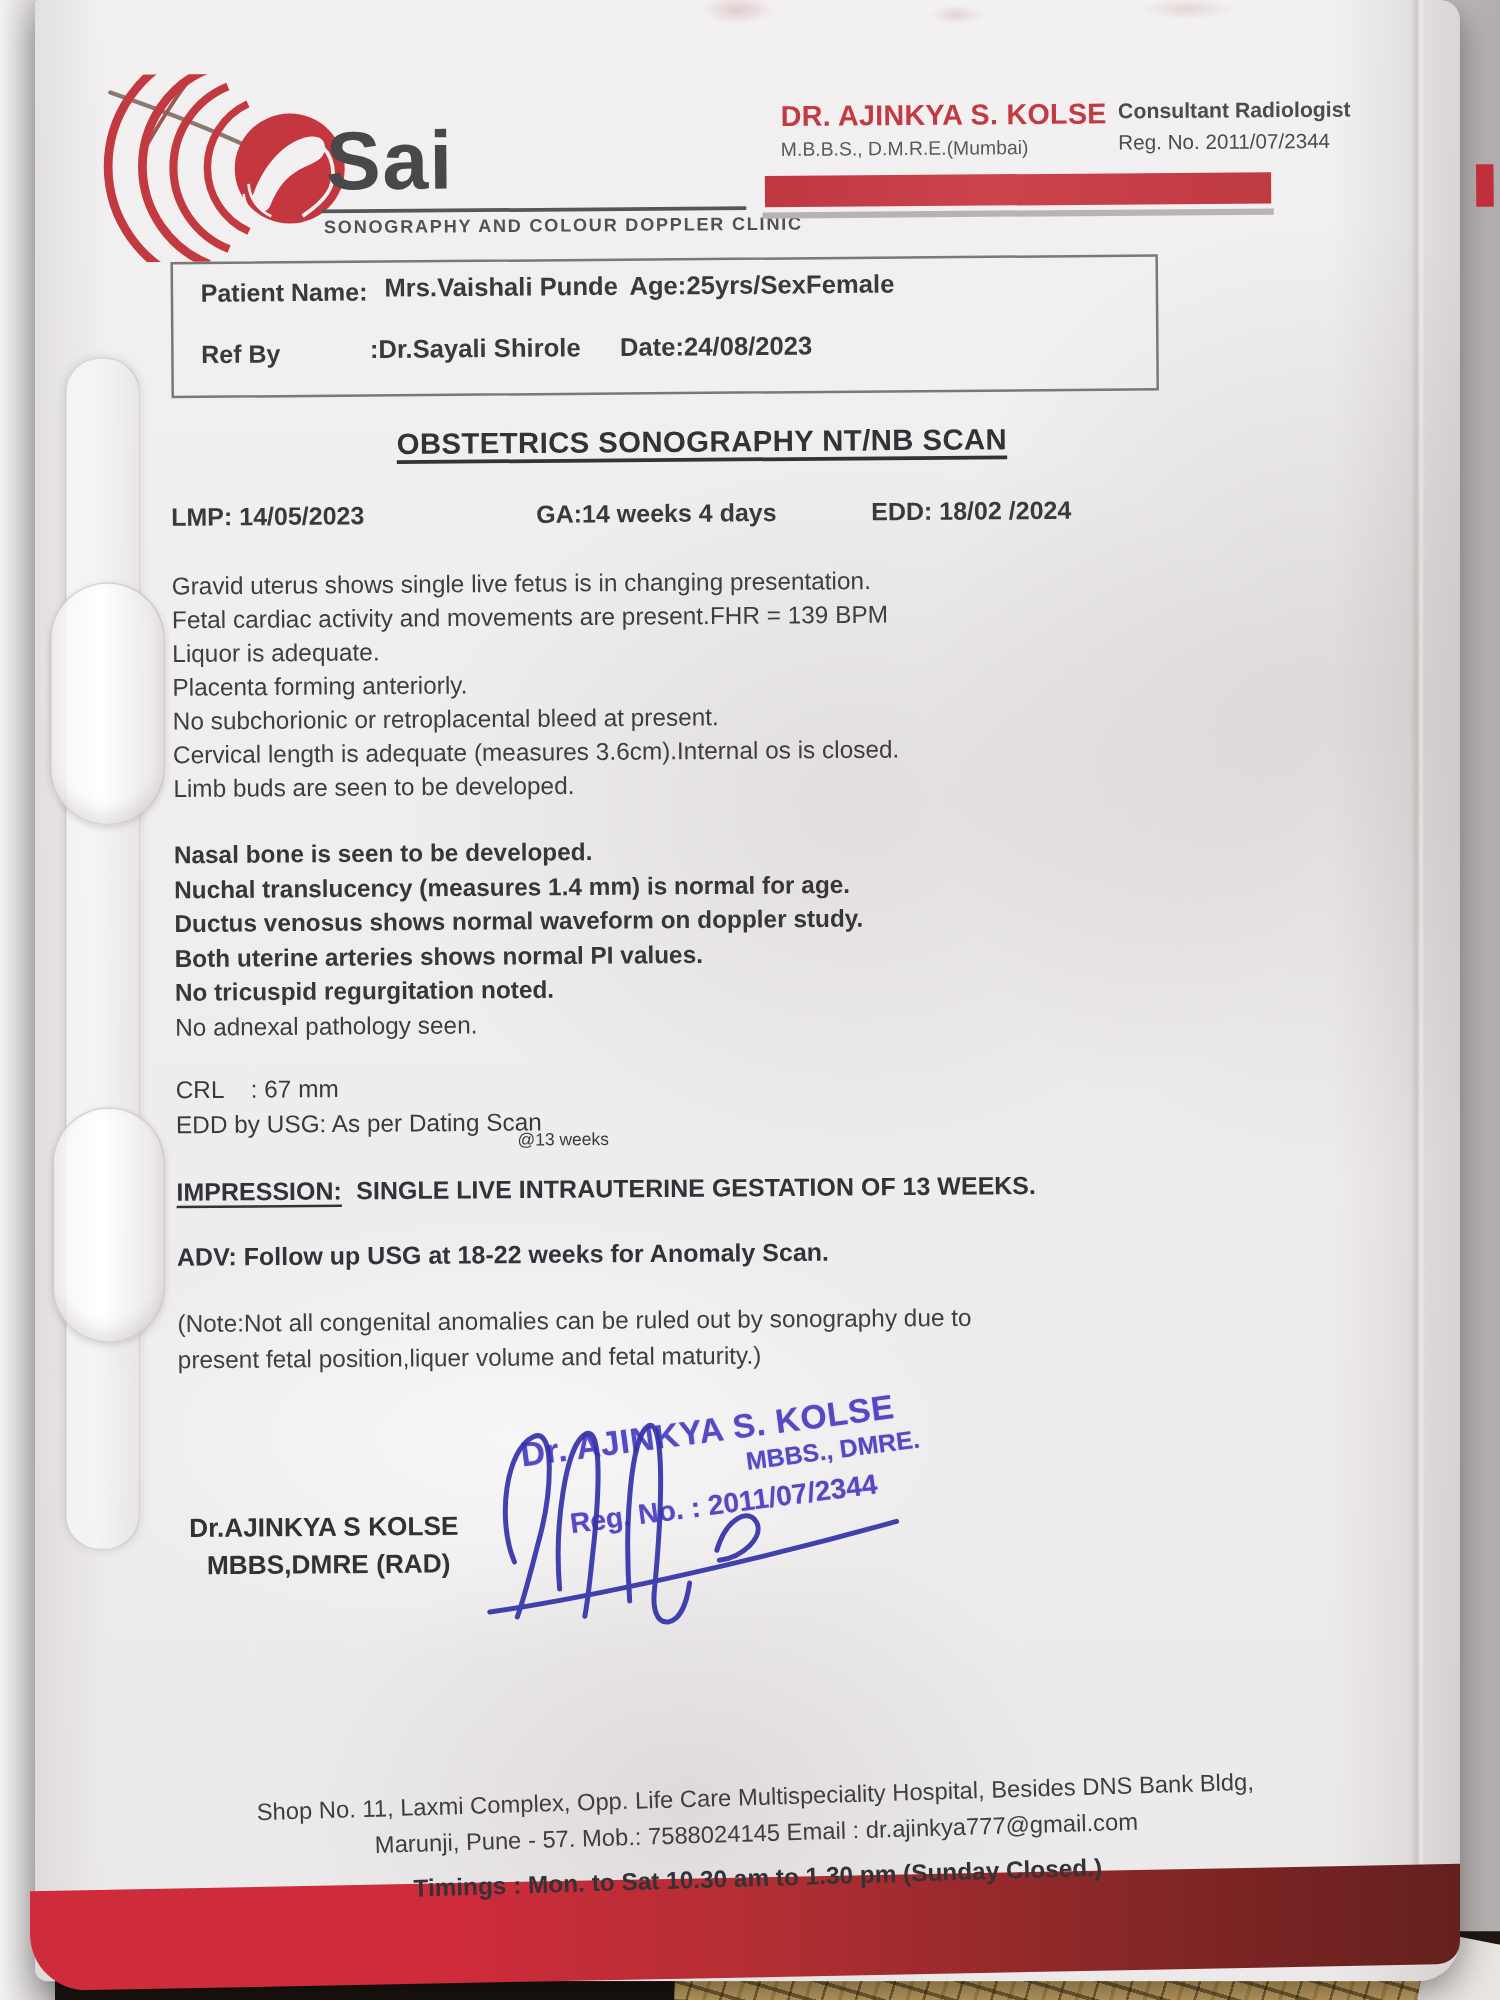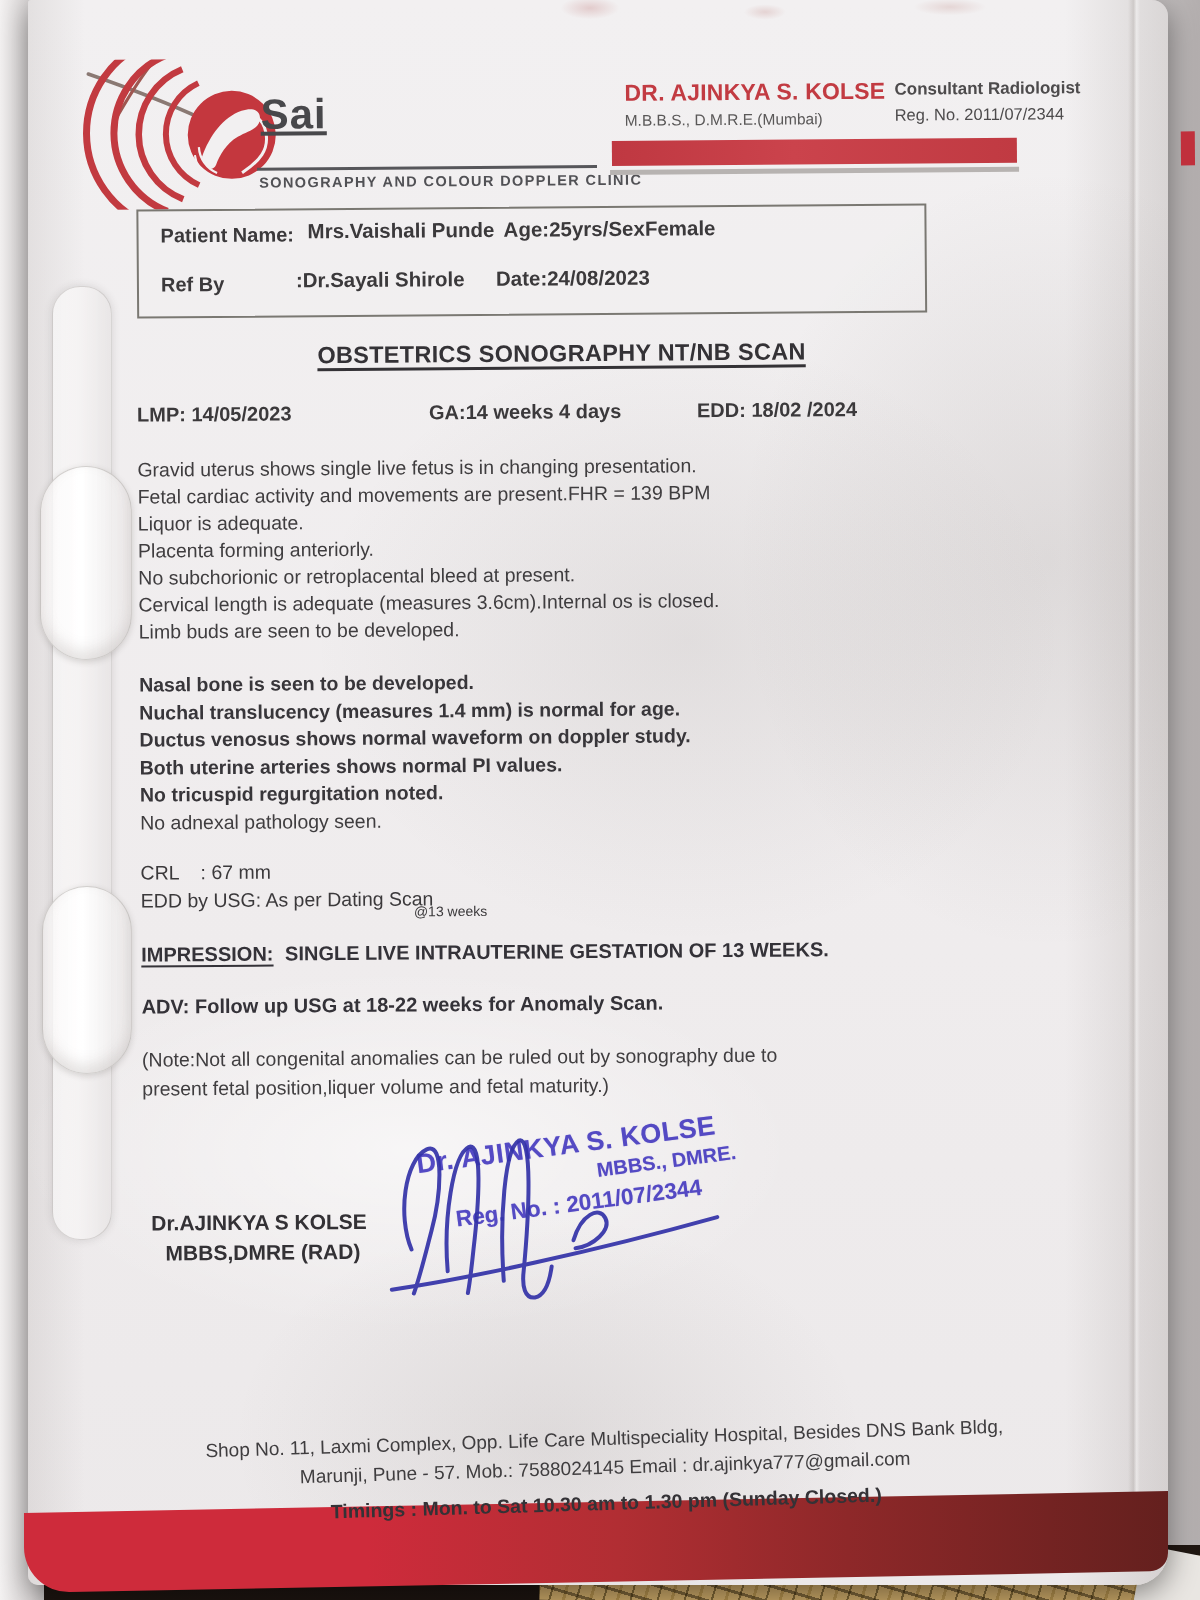--- a/index.html
+++ b/index.html
@@ -51,21 +51,21 @@
   
   .content{left:0;top:0;width:1200px;height:1600px;transform:rotate(-0.45deg);transform-origin:600px 800px;}
   .hdr-doc-name{left:630px;top:80px;font-size:23px;font-weight:700;color:#c23b42;letter-spacing:.2px;}
   .hdr-doc-deg{left:630px;top:112px;font-size:15.5px;color:#5a5858;}
   .hdr-doc-role{left:900px;top:82px;font-size:17px;font-weight:700;color:#4d4b4c;}
   .hdr-doc-reg{left:900px;top:108px;font-size:16.5px;color:#4d4b4c;}
   .red-bar{left:617px;top:141px;width:405px;height:25px;
        background:linear-gradient(90deg,#bf3841,#cb434c 45%,#c03a42);}
   .gray-line{left:615px;top:170px;width:409px;height:5px;background:#b7b3b1;}
   .red-chip{left:1186px;top:136px;width:14px;height:34px;background:#c0303c;}
-  .brand-word{left:266px;top:88px;font-size:42px;font-weight:700;color:#48484b;letter-spacing:1px;text-decoration:underline;}
+  .brand-word{left:266px;top:88px;font-size:66px;font-weight:700;color:#48484b;letter-spacing:1px;}
   .brand-line{left:262px;top:165px;width:340px;height:3px;background:#56565a;}
   .brand-tag{left:264px;top:172px;font-size:14.5px;font-weight:700;letter-spacing:1.4px;color:#515155;}
   .pt-box{left:141px;top:206px;width:786px;height:105px;border:2px solid #7a7872;background:rgba(255,255,255,.06);}
   .pt-label1{left:165px;top:221px;font-size:20px;font-weight:700;}
   .pt-name{left:312px;top:217px;font-size:20.5px;font-weight:700;}
   .pt-age{left:508px;top:217px;font-size:20.5px;font-weight:700;}
   .pt-label2{left:165px;top:270px;font-size:20px;font-weight:700;}
   .pt-ref{left:300px;top:266px;font-size:20.5px;font-weight:700;}
   .pt-date{left:500px;top:266px;font-size:20.5px;font-weight:700;}
   .rpt-title{left:140px;top:340px;width:850px;text-align:center;font-size:23.5px;font-weight:700;color:#343236;

